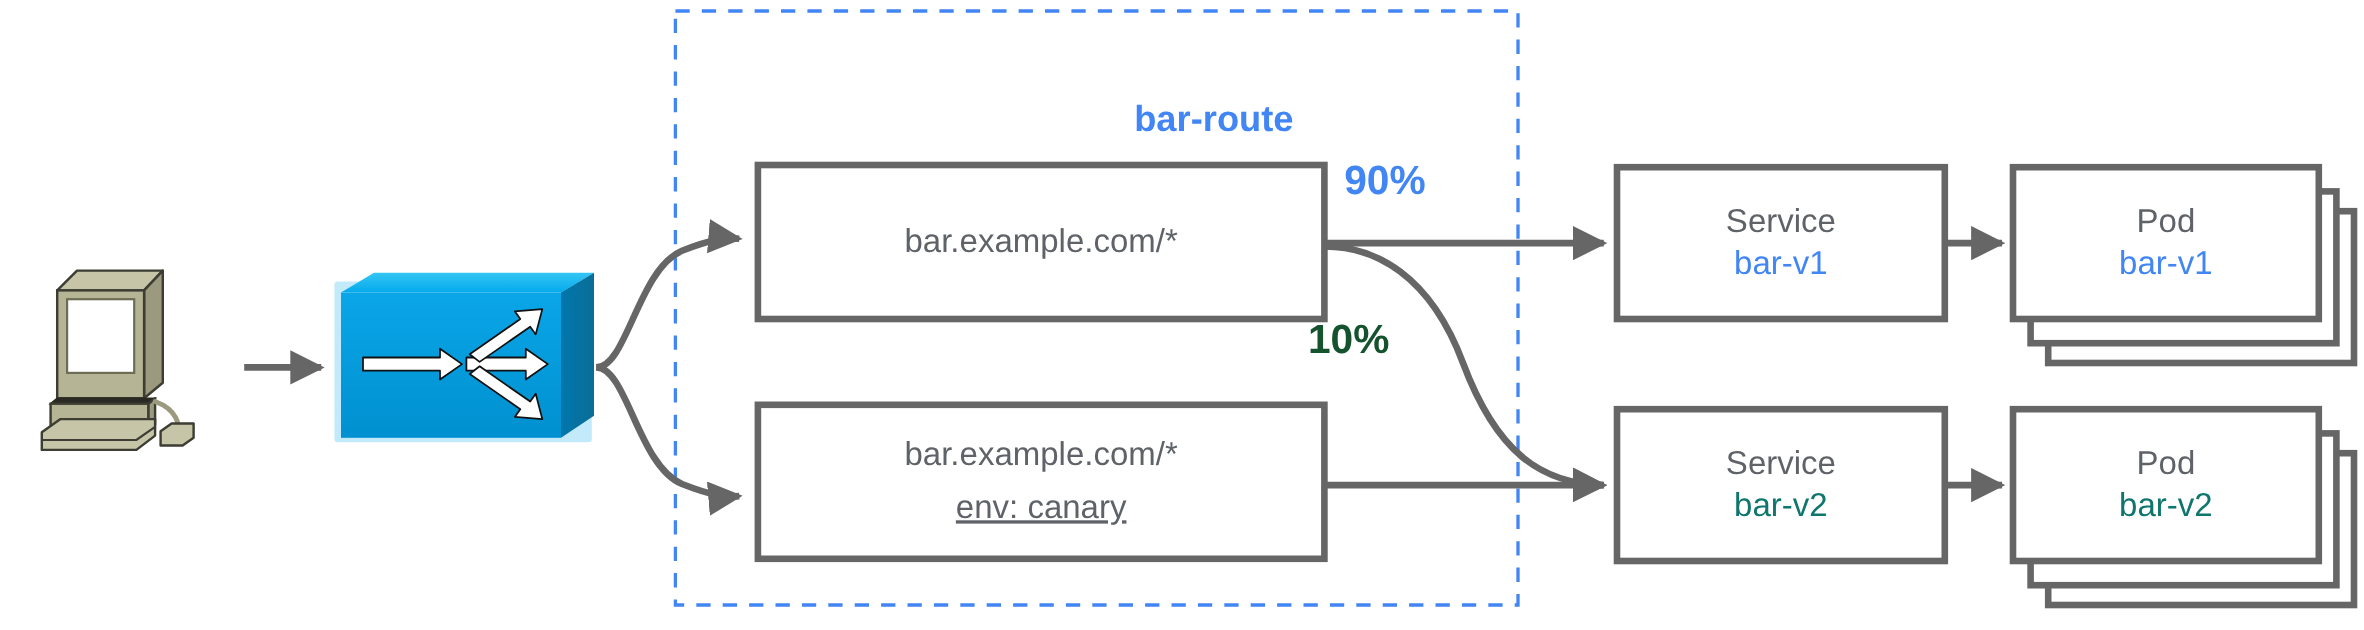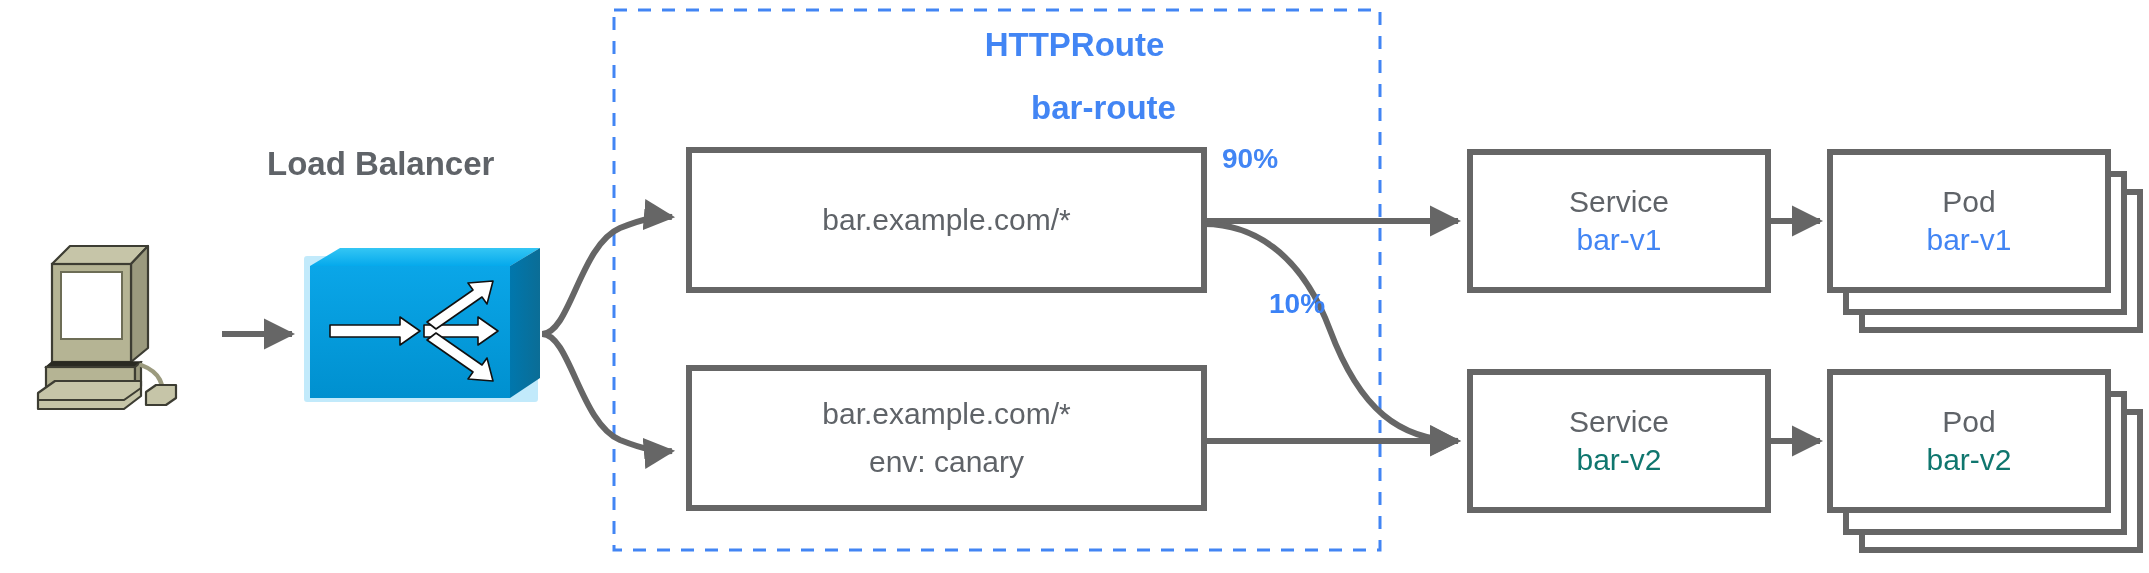--- a/index.html
+++ b/index.html
@@ -63,24 +63,24 @@
   .box-text .sub {
     font-weight: normal;
     margin-top: 4px;
   }
   .blue  { color: #4285f4; }
   .green { color: #0f766e; }
 
   .pct {
     position: absolute;
     font-weight: bold;
-    font-size: 28px;
+    font-size: 37px;
   }
   #pct-90 { left: 1222px; top: 143px; color: #4285f4; }
-  #pct-10 { left: 1269px; top: 288px; color: #3b82f6; }
+  #pct-10 { left: 1189px; top: 288px; color: #14532d; }
 </style>
 </head>
 <body>
 
 <div id="stage">
 
   <svg id="vector-layer" viewBox="0 0 2149 573" xmlns="http://www.w3.org/2000/svg">
     <defs>
       <marker id="arrow" viewBox="0 0 10 10" refX="9" refY="5" markerWidth="5.2" markerHeight="5.2" orient="auto-start-reverse">
         <path d="M 0 0 L 10 5 L 0 10 z" fill="#666666"></path>
@@ -169,32 +169,30 @@
       <rect x="1830" y="152" width="278" height="138" fill="#ffffff" stroke="#666666" stroke-width="6"></rect>
     </g>
 
     <g>
       <rect x="1862" y="412" width="278" height="138" fill="#ffffff" stroke="#666666" stroke-width="6"></rect>
       <rect x="1846" y="394" width="278" height="138" fill="#ffffff" stroke="#666666" stroke-width="6"></rect>
       <rect x="1830" y="372" width="278" height="138" fill="#ffffff" stroke="#666666" stroke-width="6"></rect>
     </g>
   </svg>
 
-  <div class="lbl route-title" id="route-kind">HTTPRoute</div>
   <div class="lbl route-title" id="route-name">bar-route</div>
 
-  <div class="lbl" id="lb-label">Load Balancer</div>
 
   <div class="box-text" style="left:689px; top:150px; width:515px; height:140px;">
     <span>bar.example.com/*</span>
   </div>
 
   <div class="box-text" style="left:689px; top:368px; width:515px; height:140px;">
     <span>bar.example.com/*</span>
-    <span style="margin-top:14px;">env: canary</span>
+    <span style="margin-top:14px;text-decoration:underline;">env: canary</span>
   </div>
 
   <div class="pct" id="pct-90">90%</div>
   <div class="pct" id="pct-10">10%</div>
 
   <div class="box-text" style="left:1470px; top:152px; width:298px; height:138px;">
     <span>Service</span>
     <span class="sub blue">bar-v1</span>
   </div>
 

